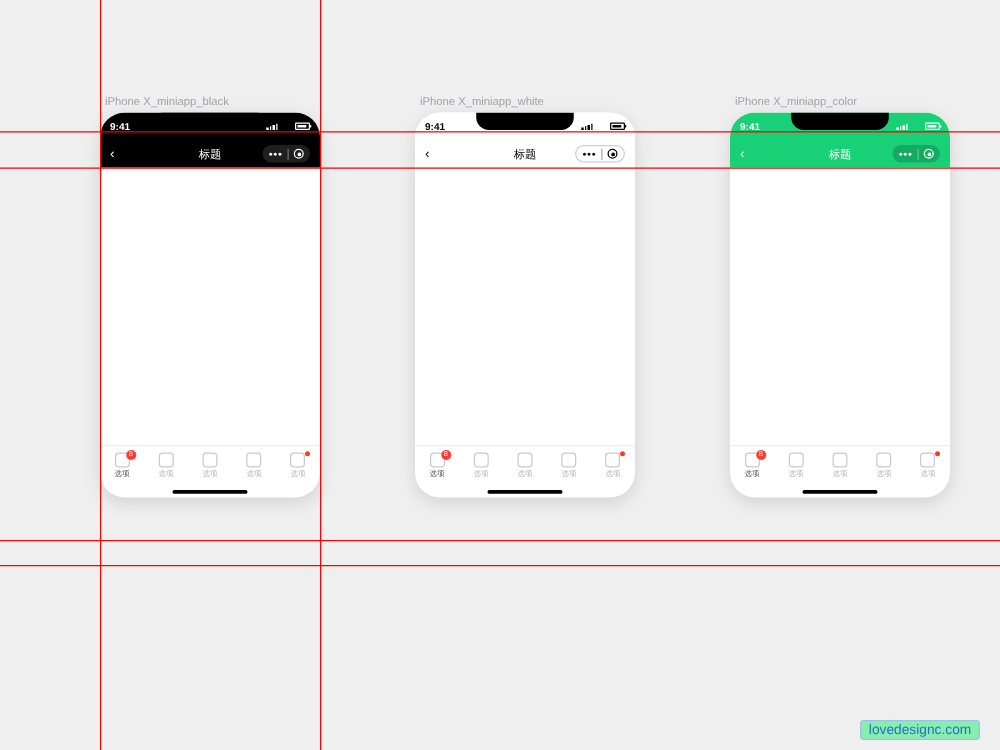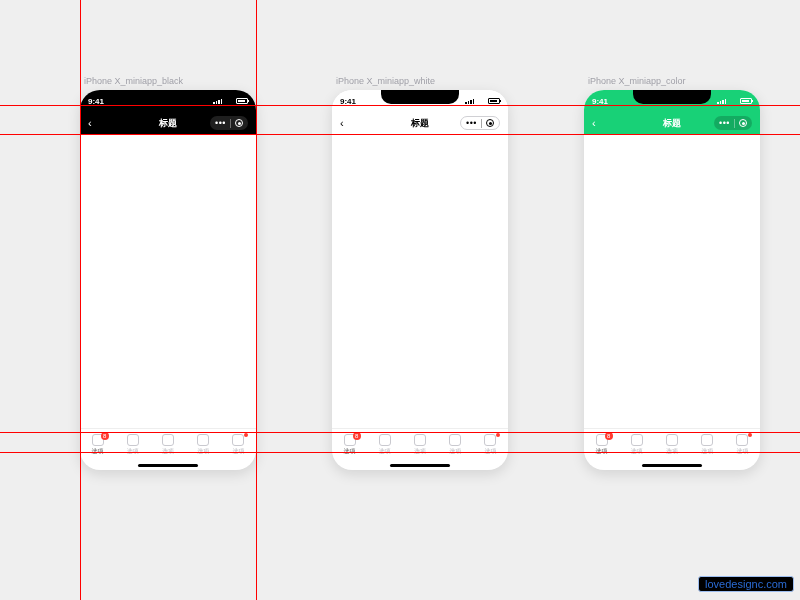--- a/index.html
+++ b/index.html
@@ -24,21 +24,21 @@
     display: flex;
     gap: 76px;
   }
   .phone-wrap { position: relative; }
   .phone-label {
     position: absolute; top: -14px; left: 4px;
     font-size: 9px; color: #a0a0a8;
     white-space: nowrap;
   }
   .phone {
-    width: 176px; height: 380px;
+    width: 176px; height: 308px;
     background: #ffffff;
     border-radius: 20px;
     box-shadow: 0 4px 14px rgba(0,0,0,0.12);
     position: relative;
     overflow: hidden;
   }
 
   
   .topbar {
     height: 22px;
@@ -64,21 +64,21 @@
   .navbar {
     height: 22px;
     display: flex;
     align-items: center;
     padding: 0 8px;
     position: relative;
   }
   .back { font-size: 11px; line-height: 1; }
   .title {
     position: absolute; left: 0; right: 0;
-    text-align: center; font-size: 9px; font-weight: 700;
+    text-align: center; font-size: 9px; font-weight: 400;
   }
   .capsule {
     margin-left: auto;
     display: flex; align-items: center;
     border-radius: 10px;
     padding: 1px 5px 1px 5px;
     height: 14px;
     gap: 4px;
   }
   .capsule .dots { font-size: 9px; letter-spacing: 0.5px; line-height: 1; }
@@ -145,25 +145,25 @@
   .theme-white .topbar,
   .theme-white .navbar { background:#fff; color:#000; }
   .theme-white .capsule { border:1px solid #d0d0d4; color:#000; }
   .theme-white .notch { background:#000; }
 
   .theme-color .topbar,
   .theme-color .navbar { color:#fff; }
   .theme-color .capsule { background:rgba(0,0,0,0.18); color:#fff; }
 
   .watermark {
-    position:absolute; right:6px; bottom:8px;
+    position:absolute; right:16px; bottom:8px;
     font-size:11px; color:#2a6bd4;
     border:1px solid #9ebef0; border-radius:3px;
     padding:1px 6px;
-    background:#000000;
+    background:#86efac;
   }
 </style>
 </head>
 <body>
 
 <div class="stage">
 
   <div class="phones" id="phones">
       <div class="phone-wrap">
         <div class="phone-label">iPhone X_miniapp_black</div>

